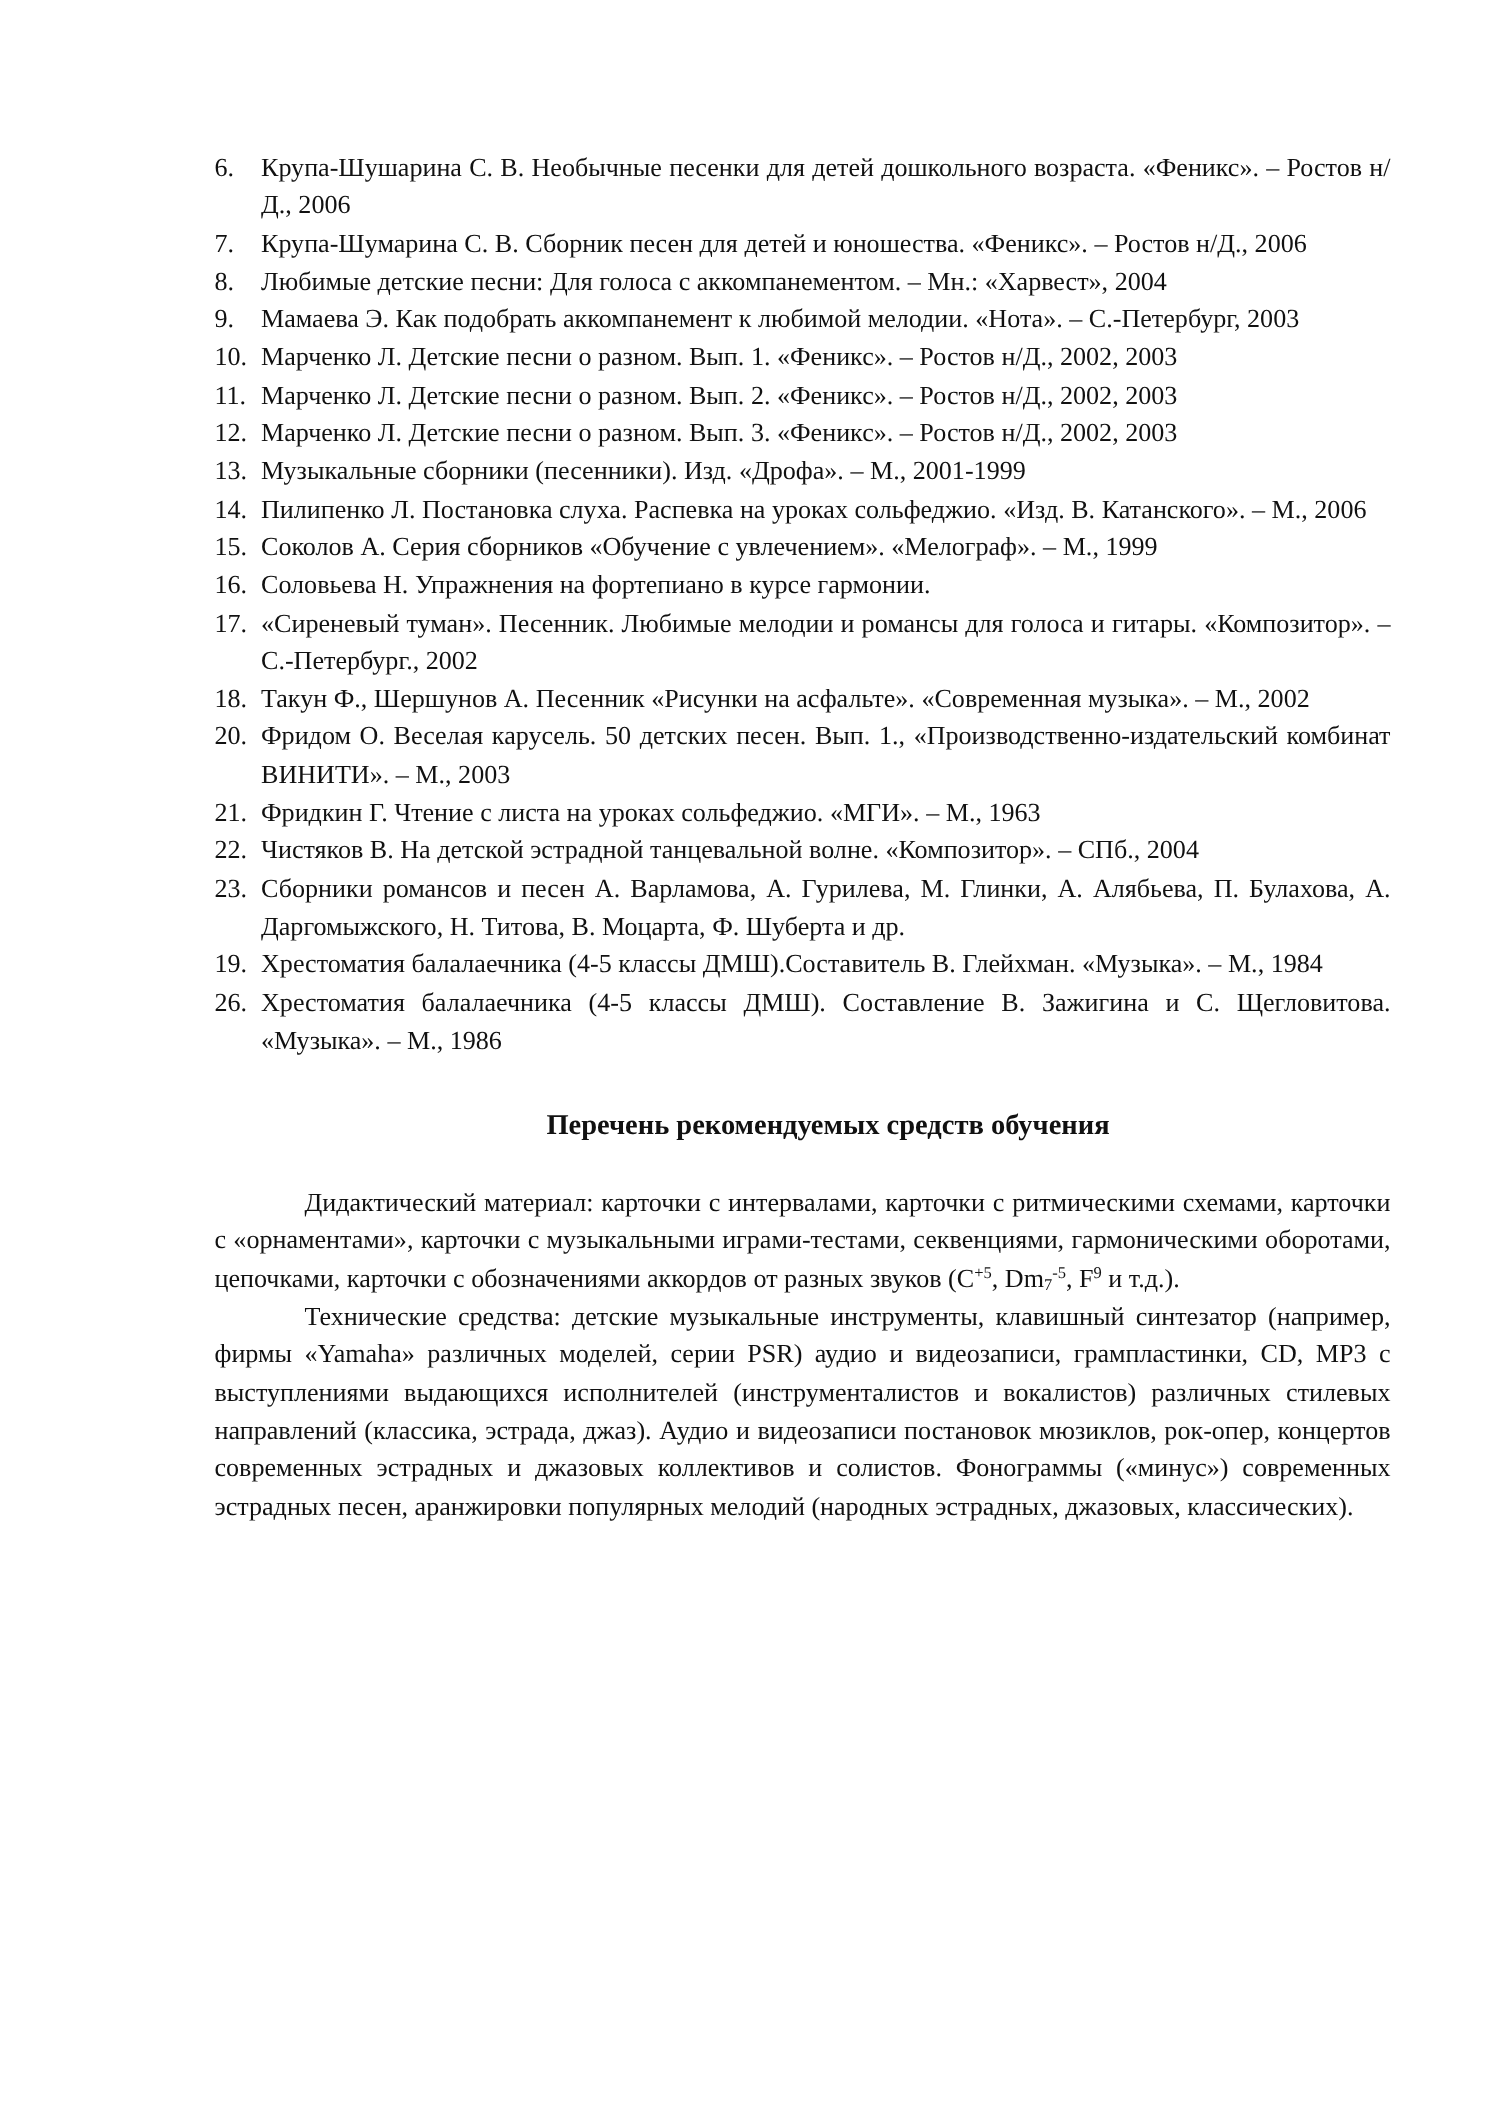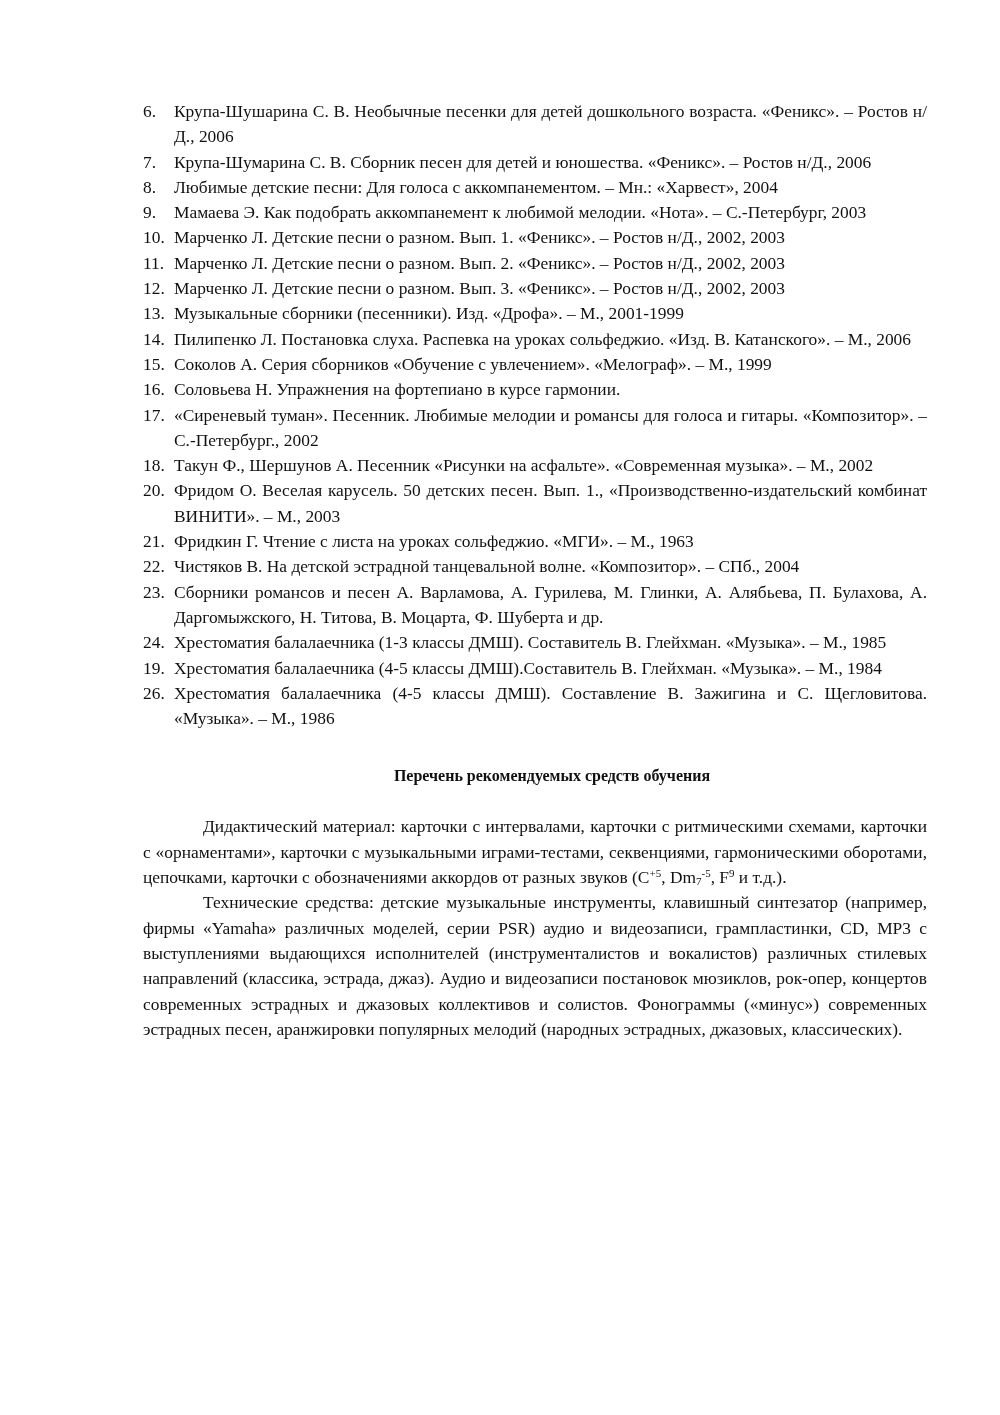--- a/index.html
+++ b/index.html
@@ -42,21 +42,21 @@
     }
     .ref-text {
       display: block;
       font-family: Liberation Serif, serif;
     }
     .section-title {
       font-weight: bold;
       text-align: center;
       margin: 32px 0 26px 0;
       padding-left: 34px;
-      font-size: 16px;
+      font-size: 19px;
       line-height: 25px;
     }
     .para {
       margin: 0;
       text-indent: 60px;
       text-align: justify;
     }
     sup, sub {
       font-size: 11px;
       line-height: 0;
@@ -131,24 +131,20 @@
       </li>
     <li class="ref-item">
         <span class="ref-num">22.</span>
         <span class="ref-text">Чистяков В. На детской эстрадной танцевальной волне. «Композитор». – СПб., 2004</span>
       </li>
     <li class="ref-item">
         <span class="ref-num">23.</span>
         <span class="ref-text">Сборники романсов и песен А. Варламова, А. Гурилева, М. Глинки, А. Алябьева, П. Булахова, А. Даргомыжского, Н. Титова, В. Моцарта, Ф. Шуберта и др.</span>
       </li>
     <li class="ref-item">
-        <span class="ref-num">24.</span>
-        <span class="ref-text">Хрестоматия балалаечника (1-3 классы ДМШ). Составитель В. Глейхман. «Музыка». – М., 1985</span>
-      </li>
-    <li class="ref-item">
         <span class="ref-num">19.</span>
         <span class="ref-text">Хрестоматия балалаечника (4-5 классы ДМШ).Составитель В. Глейхман. «Музыка». – М., 1984</span>
       </li>
     <li class="ref-item">
         <span class="ref-num">26.</span>
         <span class="ref-text">Хрестоматия балалаечника (4-5 классы ДМШ). Составление В. Зажигина и С. Щегловитова. «Музыка». – М., 1986</span>
       </li>
   </ol>
 
   <h2 class="section-title">Перечень рекомендуемых средств обучения</h2>

